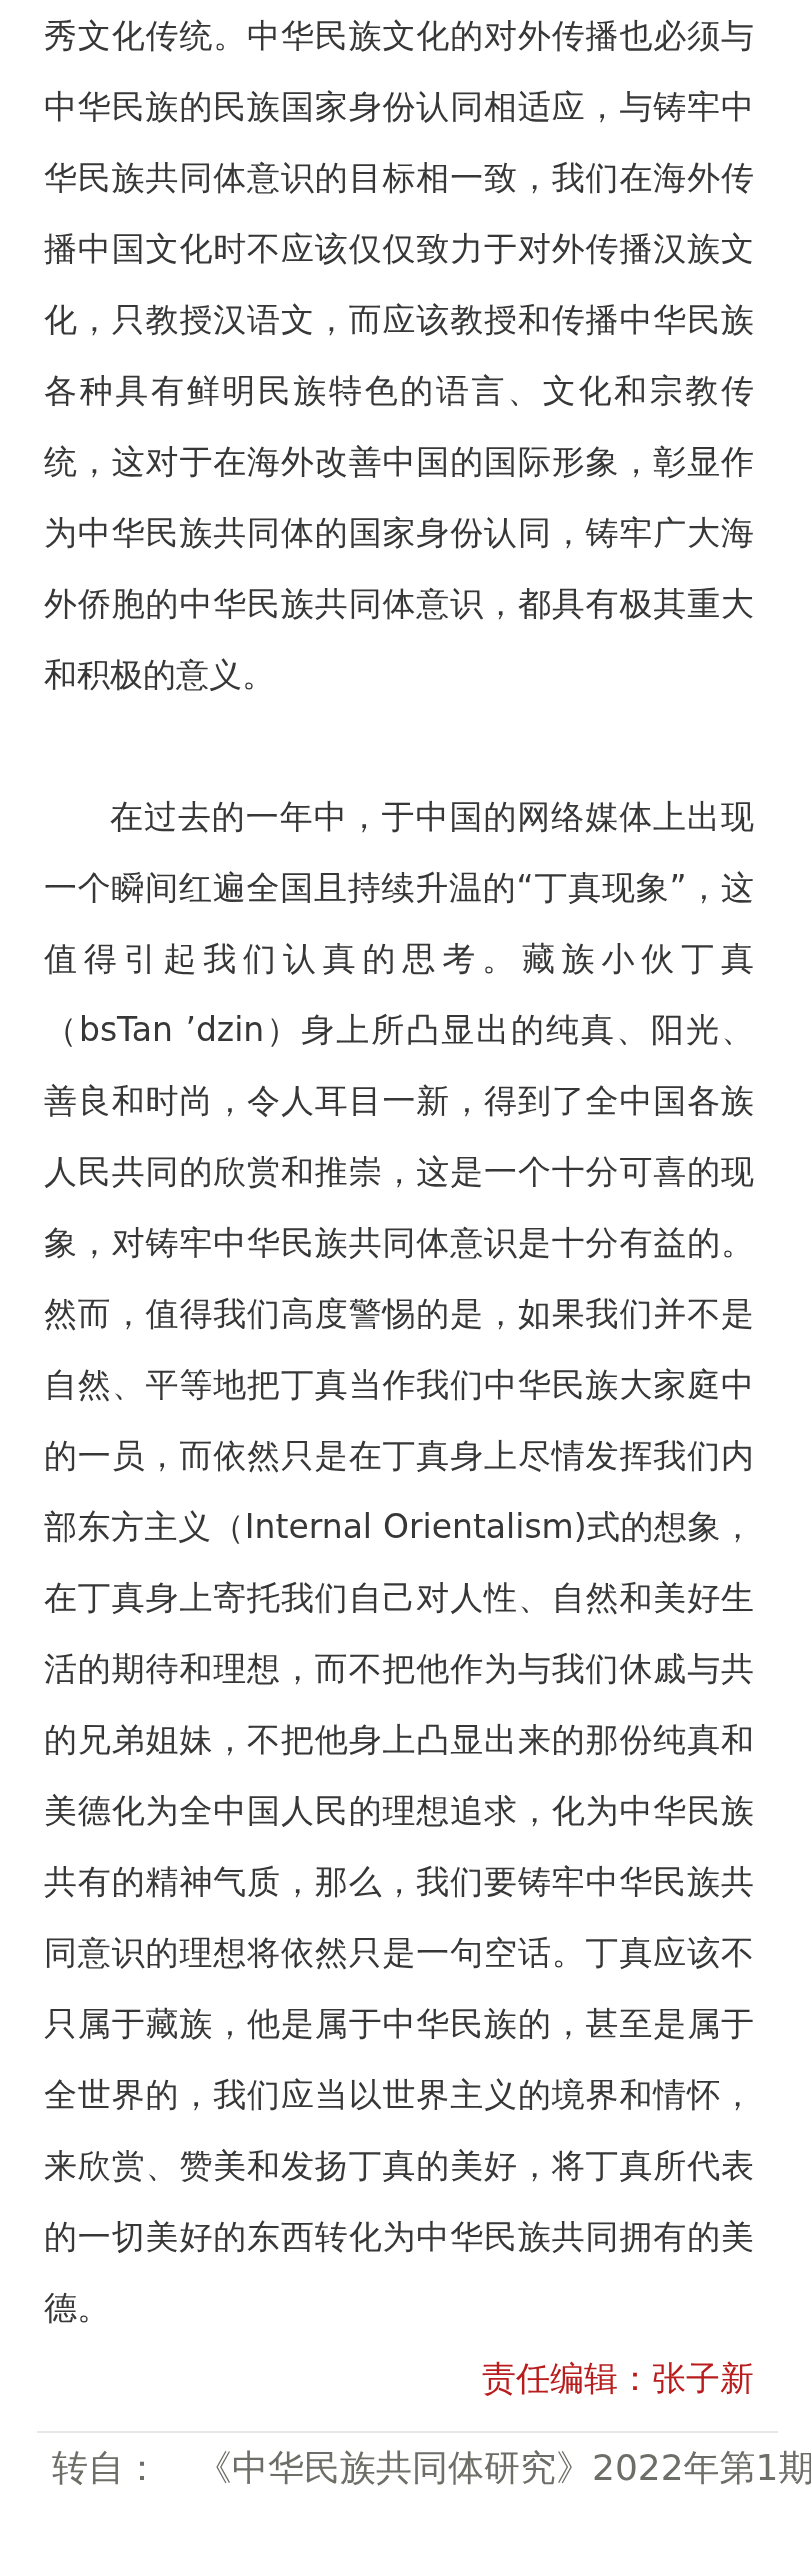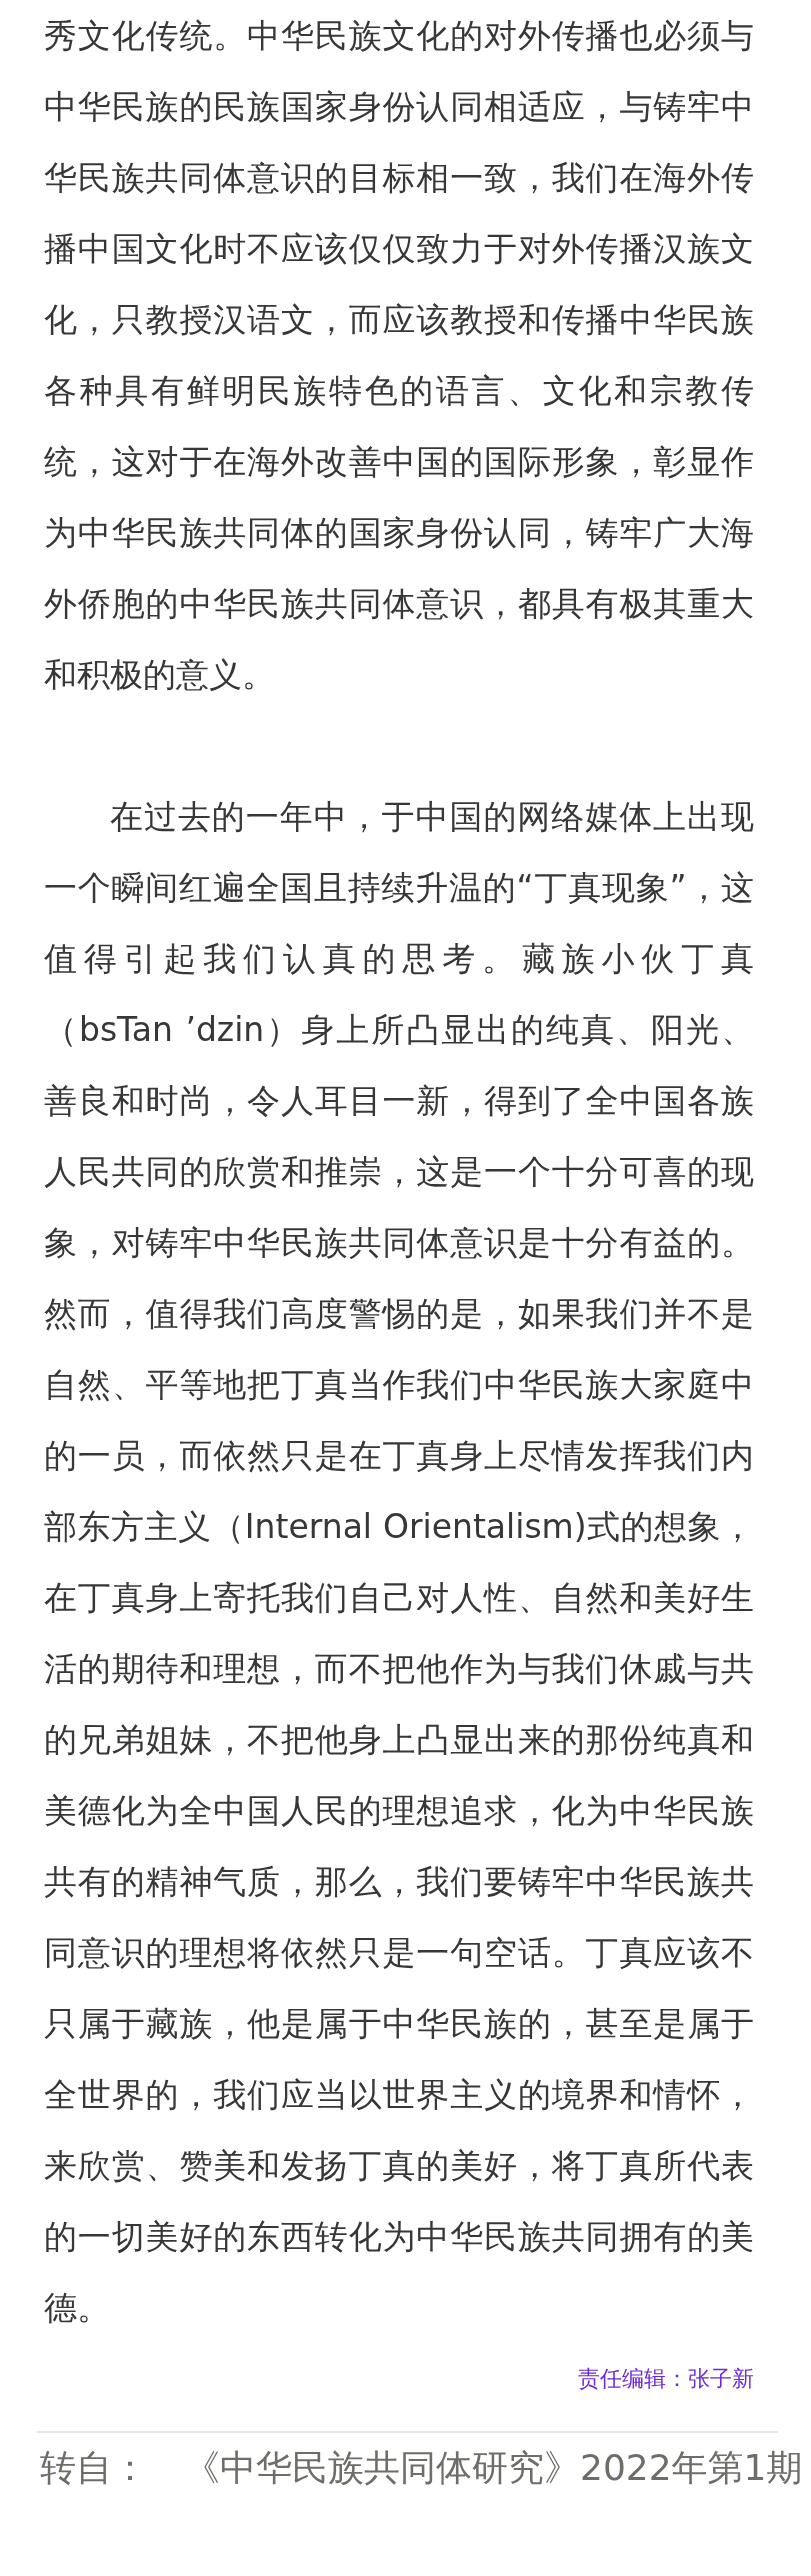--- a/index.html
+++ b/index.html
@@ -26,33 +26,33 @@
     word-break: break-word;
   }
   .para-lead {
     margin-bottom: 71px !important;
   }
   .para-indent {
     text-indent: 2em;
   }
   .editor-credit {
     margin: 0;
-    color: #6d28d9;
-    font-size: 22px;
+    color: #b91c1c;
+    font-size: 34px;
     line-height: 71px;
     text-align: right;
   }
   .section-divider {
     height: 1.4px;
     background: #e7e7e7;
     margin: 17.3px 34px 0 37px;
   }
   .source-citation {
     margin-top: 0.7px;
-    padding-left: 40px;
+    padding-left: 52px;
     padding-right: 28px;
     color: #6e6e68;
     font-size: 36px;
     line-height: 70px;
     white-space: nowrap;
   }
 </style>
 </head>
 <body>
 

